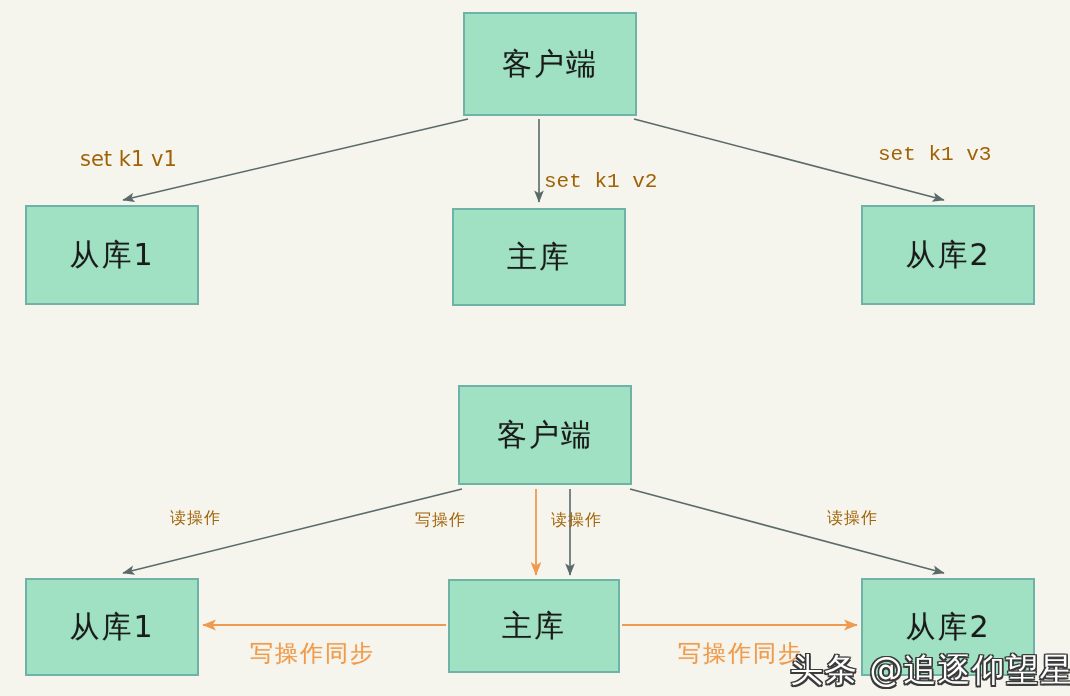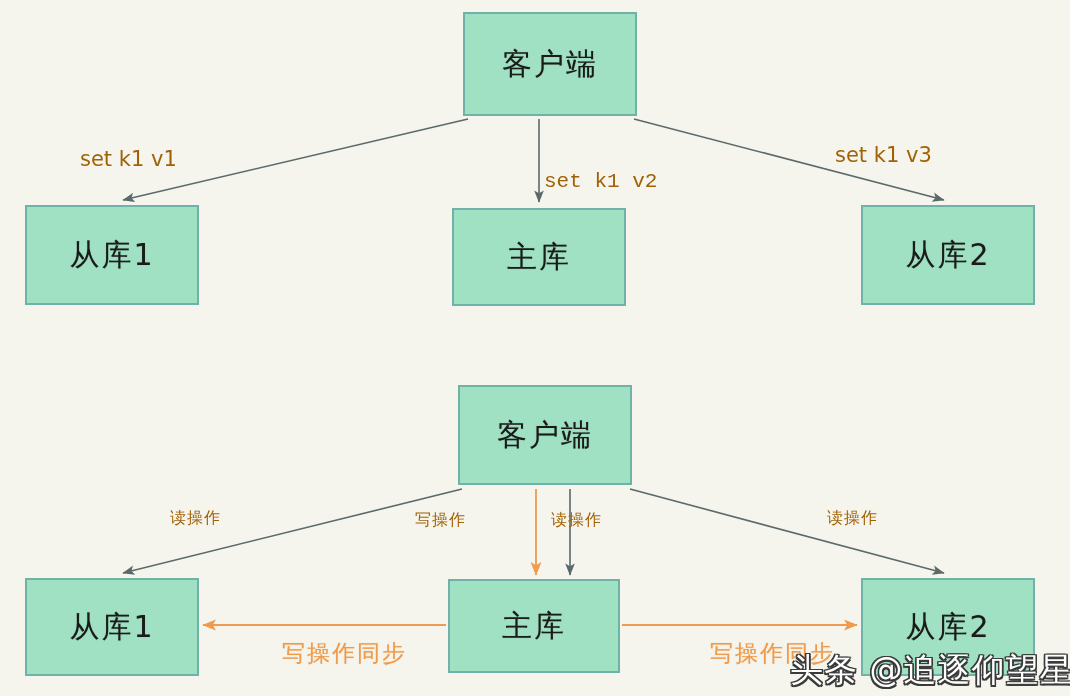--- a/index.html
+++ b/index.html
@@ -66,27 +66,26 @@
   }
   .edge-label.cjk {
     font-size: 16px;
     letter-spacing: 1px;
   }
   .edge-label.sync {
     color: #f09a4b;
     font-size: 23px;
     letter-spacing: 2px;
     text-shadow: 0 0 1px rgba(240,154,75,0.5);
-    margin-left: 32px;
   }
 
   
   #lbl-set-k1-v1 { left: 80px;  top: 147px; }
   #lbl-set-k1-v2 { left: 544px; top: 170px; font-family: Liberation Mono, monospace; }
-  #lbl-set-k1-v3 { left: 835px; top: 143px; }
+  #lbl-set-k1-v3 { left: 878px; top: 143px; font-family: Liberation Mono, monospace; }
 
   
   #lbl-read-left   { left: 170px; top: 508px; }
   #lbl-write-mid   { left: 415px; top: 510px; }
   #lbl-read-mid    { left: 551px; top: 510px; }
   #lbl-read-right  { left: 827px; top: 508px; }
   #lbl-sync-left   { left: 250px; top: 638px; }
   #lbl-sync-right  { left: 678px; top: 638px; }
 
   #watermark {

